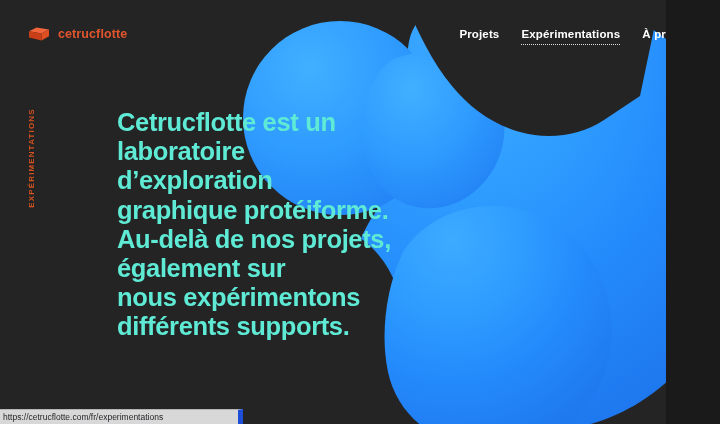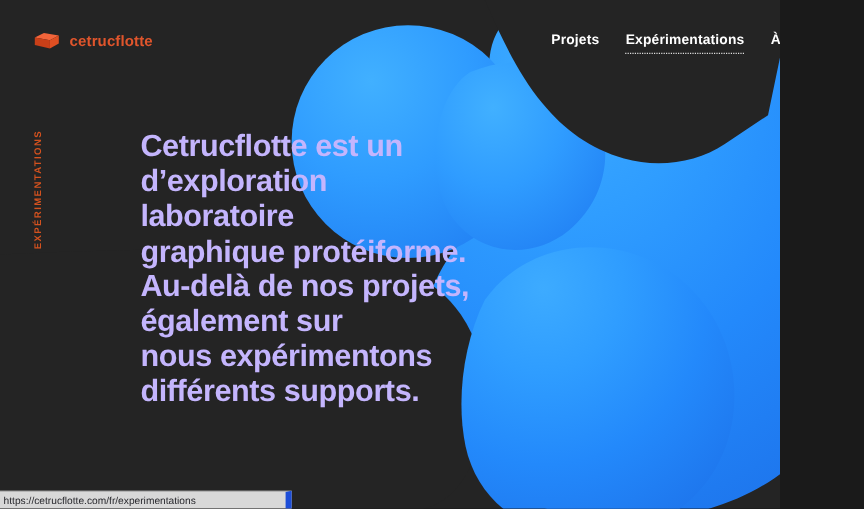--- a/index.html
+++ b/index.html
@@ -7,20 +7,21 @@
     padding: 0;
     background: #1a1a1a;
   }
   #viewport {
     position: relative;
     width: 650px;
     height: 424px;
     overflow: hidden;
     background: #242424;
     font-family: "Liberation Sans", sans-serif;
+    padding-left: 16px;
     -webkit-font-smoothing: antialiased;
   }
 
   
   #blob-layer {
     position: absolute;
     inset: 0;
     overflow: hidden;
     pointer-events: none;
   }
@@ -111,21 +112,21 @@
   
   #hero {
     position: absolute;
     left: 117px;
     top: 108px;
     width: 330px;
     z-index: 5;
   }
   #hero-heading {
     margin: 0;
-    color: #c4b5fd;
+    color: #5eead4;
     font-size: 25.5px;
     font-weight: bold;
     line-height: 29.2px;
     letter-spacing: -0.35px;
   }
   #hero-heading .hl {
     display: block;
     white-space: nowrap;
   }
 
@@ -241,22 +242,22 @@
 
   </header>
 
   <div id="section-label">
     <span id="section-label-text">EXPÉRIMENTATIONS</span>
   </div>
 
   <div id="hero">
     <h1 id="hero-heading">
       <span class="hl">Cetrucflotte est un</span>
+      <span class="hl">laboratoire</span>
       <span class="hl">d’exploration</span>
-      <span class="hl">laboratoire</span>
       <span class="hl">graphique protéiforme.</span>
       <span class="hl">Au-delà de nos projets,</span>
       <span class="hl">également sur</span>
       <span class="hl">nous expérimentons</span>
       <span class="hl">différents supports.</span>
     </h1>
   </div>
 
   <div id="status-tooltip">
     <span id="status-url">https://cetrucflotte.com/fr/experimentations</span>

